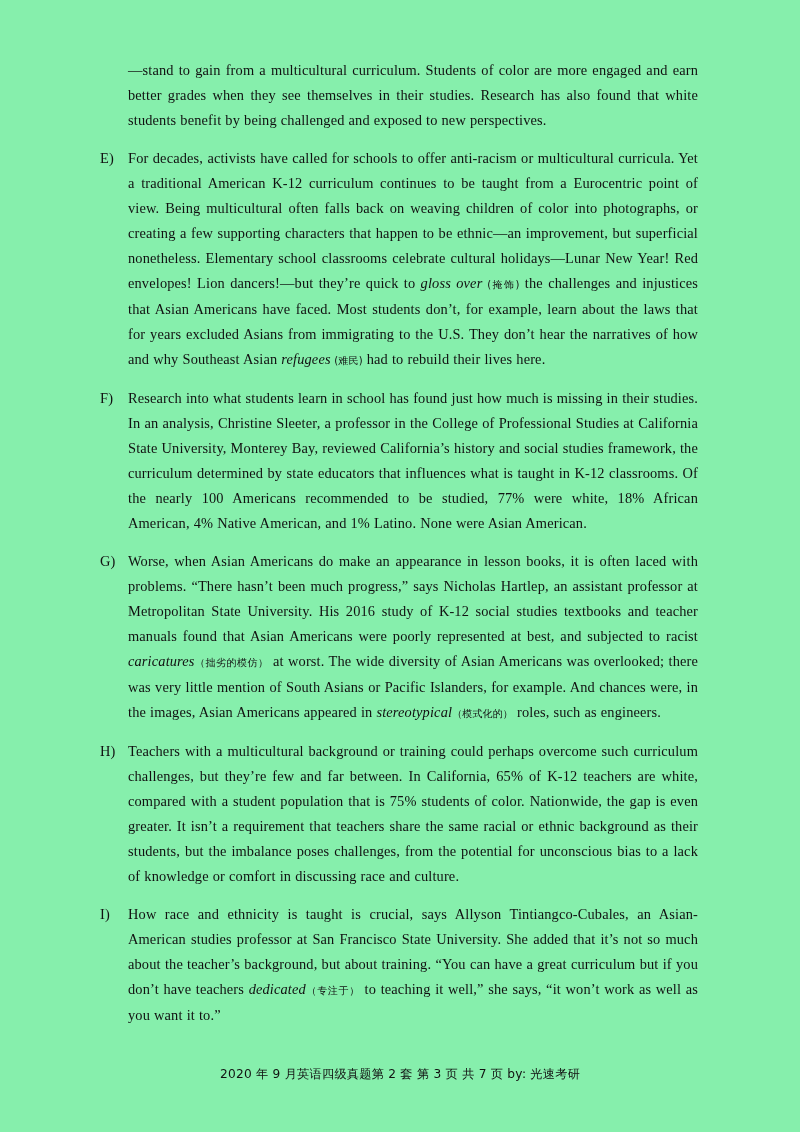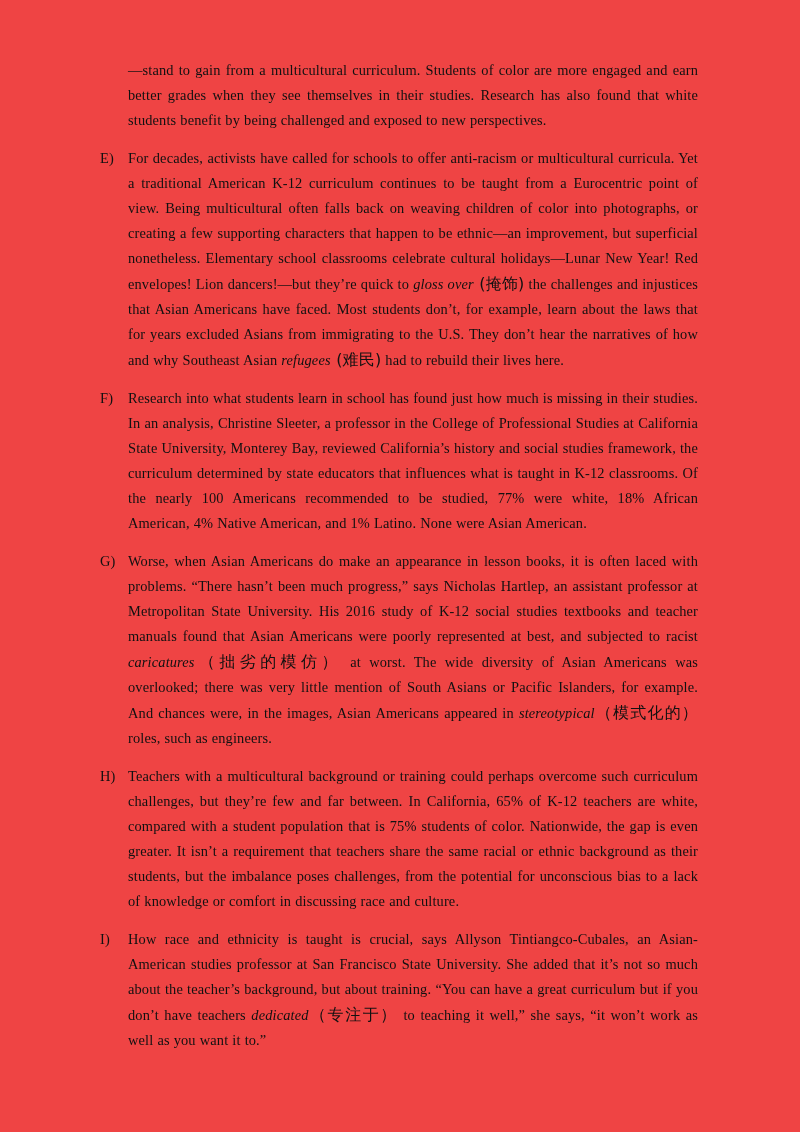--- a/index.html
+++ b/index.html
@@ -13,21 +13,21 @@
     font-family: "Liberation Serif", "DejaVu Serif", serif;
     color: #111111;
     position: relative;
     overflow: hidden;
   }
   #page {
     position: absolute;
     left: 0; top: 0;
     width: 800px;
     height: 1132px;
-    background: #ef4444;
+    background: #86efac;
   }
   
   .content {
     position: absolute;
     left: 100px;
     top: 58px;
     width: 598px;
   }
   .para {
     position: relative;
@@ -58,21 +58,21 @@
     font-size: 14.4px;
     line-height: 25.0px;
   }
   .para:last-of-type {
     margin-bottom: 0;
   }
   i, .it {
   }
   .cn {
     font-family: "DejaVu Sans", "Liberation Sans", sans-serif;
-    font-size: 16px;
+    font-size: 10px;
     font-style: normal;
   }
   .footer {
     position: absolute;
     left: 0;
     top: 1066px;
     width: 800px;
     text-align: center;
     font-family: "DejaVu Sans", "Liberation Sans", sans-serif;
     font-size: 12.2px;
@@ -87,14 +87,15 @@
 
   <div class="content" id="content-root">
       <div class="para cont"><span>—stand to gain from a multicultural curriculum. Students of color are more engaged and earn better grades when they see themselves in their studies. Research has also found that white students benefit by being challenged and exposed to new perspectives.</span></div>
       <div class="para labeled"><span class="label">E)</span><span>For decades, activists have called for schools to offer anti-racism or multicultural curricula. Yet a traditional American K-12 curriculum continues to be taught from a Eurocentric point of view. Being multicultural often falls back on weaving children of color into photographs, or creating a few supporting characters that happen to be ethnic—an improvement, but superficial nonetheless. Elementary school classrooms celebrate cultural holidays—Lunar New Year! Red envelopes! Lion dancers!—but they’re quick to </span><i>gloss over</i><span class="cn"> (掩饰)</span><span> the challenges and injustices that Asian Americans have faced. Most students don’t, for example, learn about the laws that for years excluded Asians from immigrating to the U.S. They don’t hear the narratives of how and why Southeast Asian </span><i>refugees</i><span class="cn"> (难民)</span><span> had to rebuild their lives here.</span></div>
       <div class="para labeled"><span class="label">F)</span><span>Research into what students learn in school has found just how much is missing in their studies. In an analysis, Christine Sleeter, a professor in the College of Professional Studies at California State University, Monterey Bay, reviewed California’s history and social studies framework, the curriculum determined by state educators that influences what is taught in K-12 classrooms. Of the nearly 100 Americans recommended to be studied, 77% were white, 18% African American, 4% Native American, and 1% Latino. None were Asian American.</span></div>
       <div class="para labeled"><span class="label">G)</span><span>Worse, when Asian Americans do make an appearance in lesson books, it is often laced with problems. “There hasn’t been much progress,” says Nicholas Hartlep, an assistant professor at Metropolitan State University. His 2016 study of K-12 social studies textbooks and teacher manuals found that Asian Americans were poorly represented at best, and subjected to racist </span><i>caricatures</i><span class="cn">（拙劣的模仿）</span><span> at worst. The wide diversity of Asian Americans was overlooked; there was very little mention of South Asians or Pacific Islanders, for example. And chances were, in the images, Asian Americans appeared in </span><i>stereotypical</i><span class="cn">（模式化的）</span><span> roles, such as engineers.</span></div>
       <div class="para labeled"><span class="label">H)</span><span>Teachers with a multicultural background or training could perhaps overcome such curriculum challenges, but they’re few and far between. In California, 65% of K-12 teachers are white, compared with a student population that is 75% students of color. Nationwide, the gap is even greater. It isn’t a requirement that teachers share the same racial or ethnic background as their students, but the imbalance poses challenges, from the potential for unconscious bias to a lack of knowledge or comfort in discussing race and culture.</span></div>
       <div class="para labeled"><span class="label">I)</span><span>How race and ethnicity is taught is crucial, says Allyson Tintiangco-Cubales, an Asian-American studies professor at San Francisco State University. She added that it’s not so much about the teacher’s background, but about training. “You can have a great curriculum but if you don’t have teachers </span><i>dedicated</i><span class="cn">（专注于）</span><span> to teaching it well,” she says, “it won’t work as well as you want it to.”</span></div>
     </div>
 
+  <div class="footer">2020 年 9 月英语四级真题第 2 套  第 3 页 共 7 页  by: 光速考研</div>
 
 </div>
 
 </body></html>

